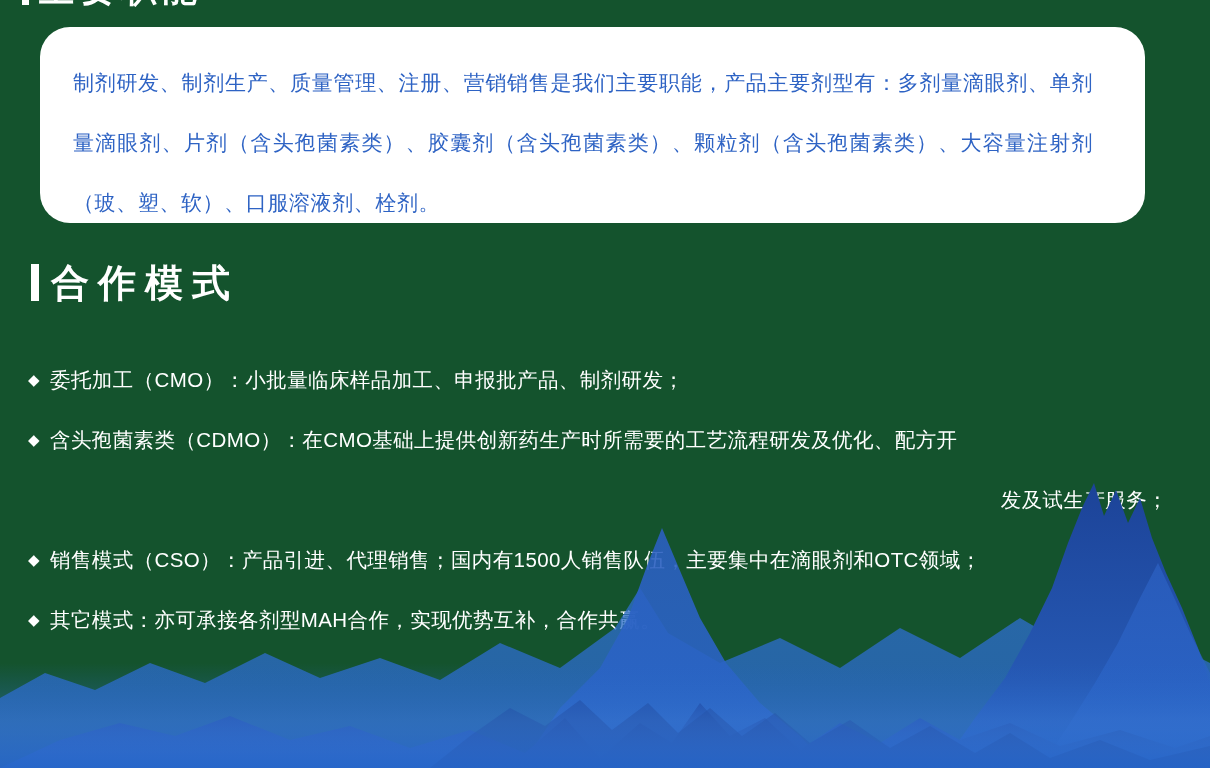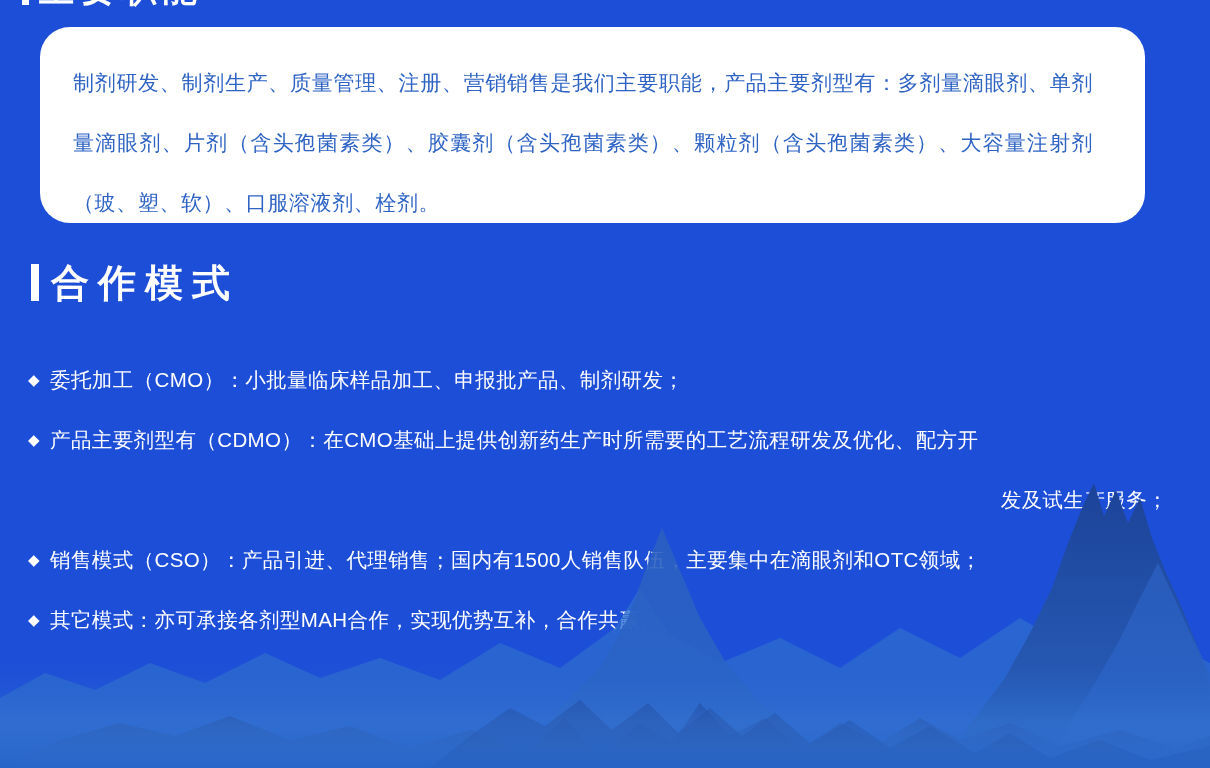--- a/index.html
+++ b/index.html
@@ -5,21 +5,21 @@
   * { margin:0; padding:0; box-sizing:border-box; }
   html, body {
     width:1210px; height:768px;
     background:#2766c9;
     font-family:"Liberation Sans","DejaVu Sans",sans-serif;
     overflow:hidden;
   }
   #page {
     position:relative;
     width:1210px; height:768px;
-    background:#1d4ed8;
+    background:#14532d;
     overflow:hidden;
   }
 
   
   #mountains {
     position:absolute; left:0; bottom:0;
     width:1210px; height:300px;
     pointer-events:none;
   }
 
@@ -133,21 +133,21 @@
 
   <div id="coop-list">
 
     <div class="coop-item">
       <span class="diamond">◆</span>
       <span class="text">委托加工（CMO）：小批量临床样品加工、申报批产品、制剂研发；</span>
     </div>
 
     <div class="coop-item wrap">
       <span class="diamond">◆</span>
-      <span class="text">产品主要剂型有（CDMO）：在CMO基础上提供创新药生产时所需要的工艺流程研发及优化、配方开</span>
+      <span class="text">含头孢菌素类（CDMO）：在CMO基础上提供创新药生产时所需要的工艺流程研发及优化、配方开</span>
       <span class="line2">发及试生产服务；</span>
     </div>
 
     <div class="coop-item">
       <span class="diamond">◆</span>
       <span class="text">销售模式（CSO）：产品引进、代理销售；国内有1500人销售队伍，主要集中在滴眼剂和OTC领域；</span>
     </div>
 
     <div class="coop-item">
       <span class="diamond">◆</span>

